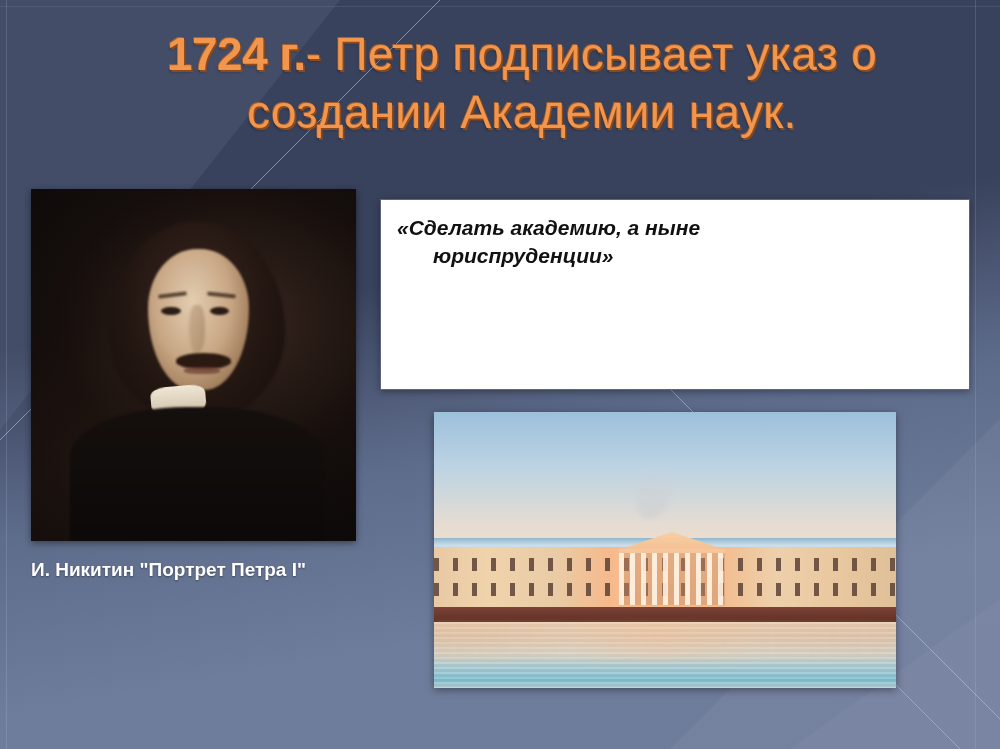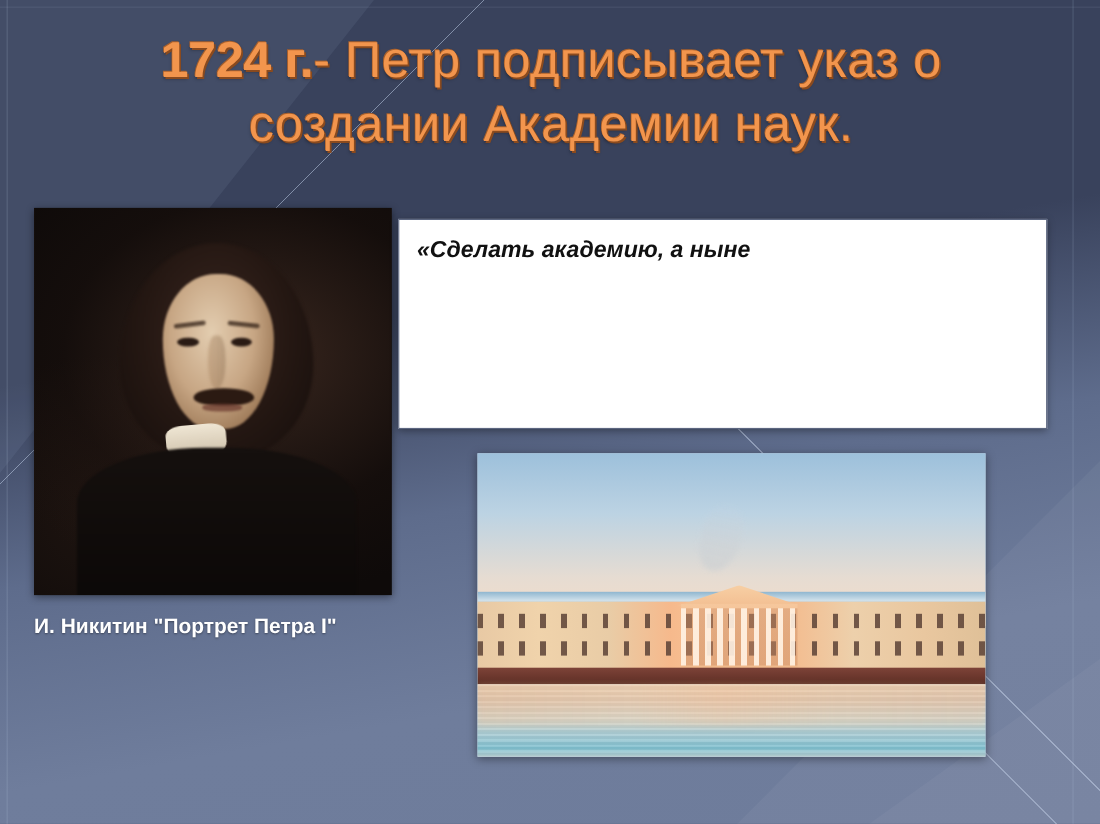--- a/index.html
+++ b/index.html
@@ -77,21 +77,21 @@
     position: absolute;
     right: 0; bottom: 0;
     width: 210px; height: 150px;
     background: rgba(255,255,255,0.04);
     clip-path: polygon(100% 0, 100% 100%, 0 100%);
   }
 
   
   .title {
     position: absolute;
-    left: 51px;
+    left: 72px;
     top: 26px;
     width: 900px;
     text-align: center;
     font-size: 46px;
     line-height: 1.26;
     letter-spacing: 0.3px;
     color: #f2954d;
     text-shadow:
        1.6px 1.6px 0 #8a4a1e,
       -0.7px -0.7px 0 #a8602c,
@@ -206,21 +206,21 @@
     color: #ffffff;
     font-size: 19px;
     font-weight: bold;
     line-height: 1.35;
     text-shadow: 0 1px 2px rgba(0,0,0,0.4);
   }
 
   
   .quote-box {
     position: absolute;
-    left: 362px;
+    left: 380px;
     top: 199px;
     width: 590px;
     height: 191px;
     background: #ffffff;
     border: 1px solid #5c6680;
     box-shadow: 0 2px 7px rgba(0,0,0,0.35);
     box-sizing: border-box;
   }
   .quote-text {
     padding: 14px 16px 10px 16px;
@@ -373,20 +373,21 @@
       <div class="p-collar"></div>
       <div class="p-body"></div>
     </div>
   </div>
 
   <div class="portrait-caption">И. Никитин "Портрет Петра I"</div>
 
   <div class="quote-box">
     <div class="quote-text">
       <span class="quote-line first">«Сделать академию, а ныне</span>
+      <span class="quote-line">юриспруденции»</span>
     </div>
   </div>
 
   <div class="building-frame">
     <div class="b-sky"></div>
     <div class="b-smoke"></div>
     <div class="b-roof"></div>
     <div class="b-body"></div>
     <div class="b-pediment"></div>
     <div class="b-portico"></div>

